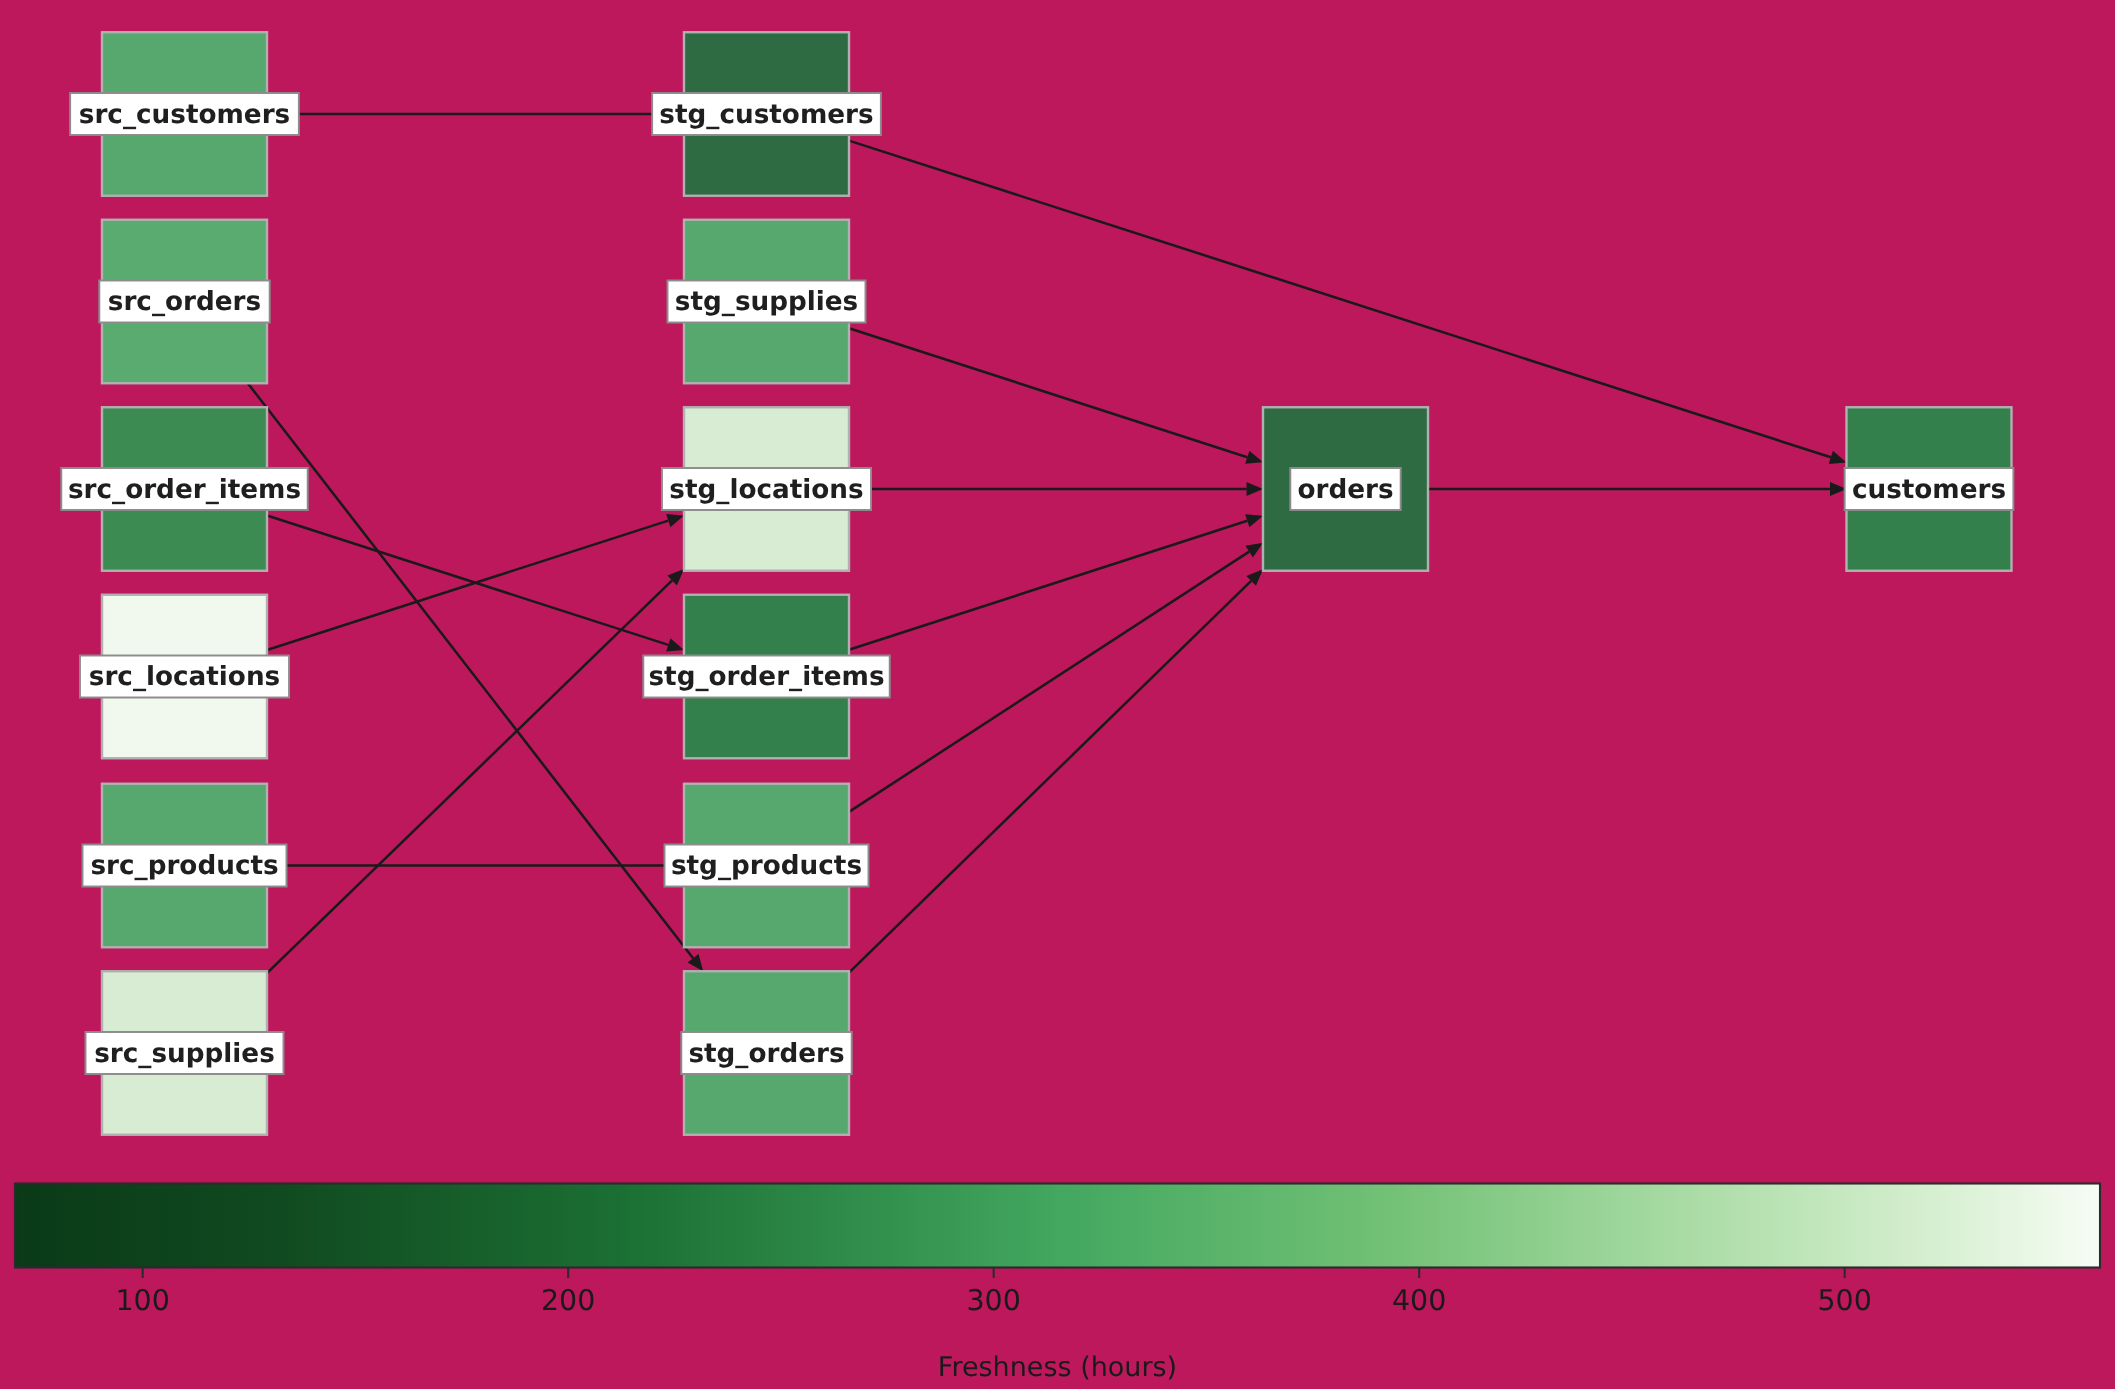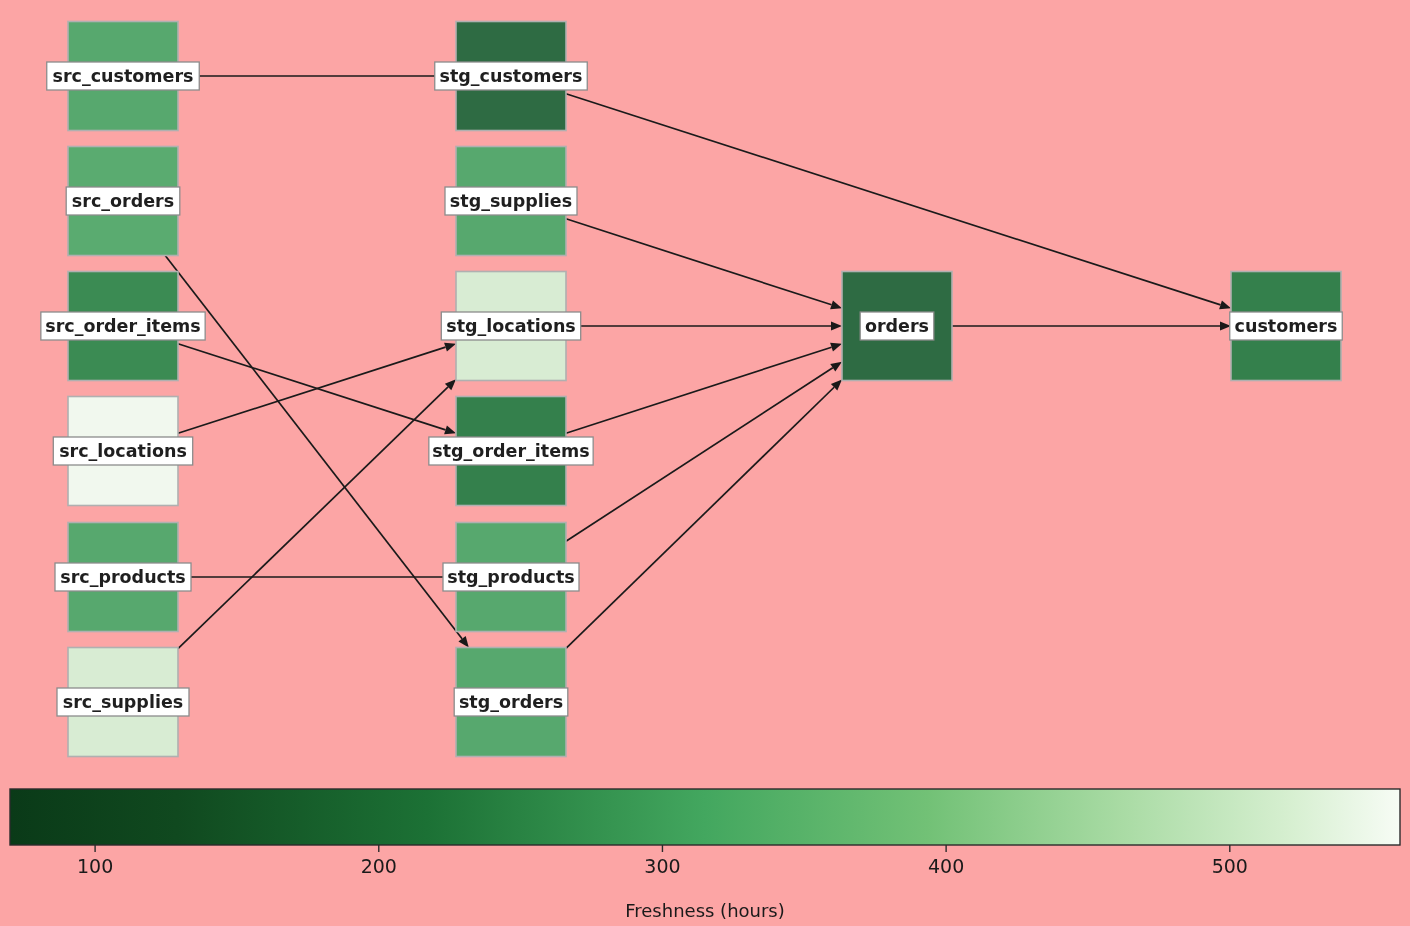--- a/index.html
+++ b/index.html
@@ -10,21 +10,21 @@
   body {
     width: 1410px;
     height: 926px;
     font-family: "DejaVu Sans", sans-serif;
     overflow: hidden;
   }
   #stage {
     position: relative;
     width: 1410px;
     height: 926px;
-    background: #fca5a5;
+    background: #be185d;
   }
   svg.diagram {
     position: absolute;
     left: 0;
     top: 0;
     width: 1410px;
     height: 926px;
     display: block;
   }
   .node-rect {

